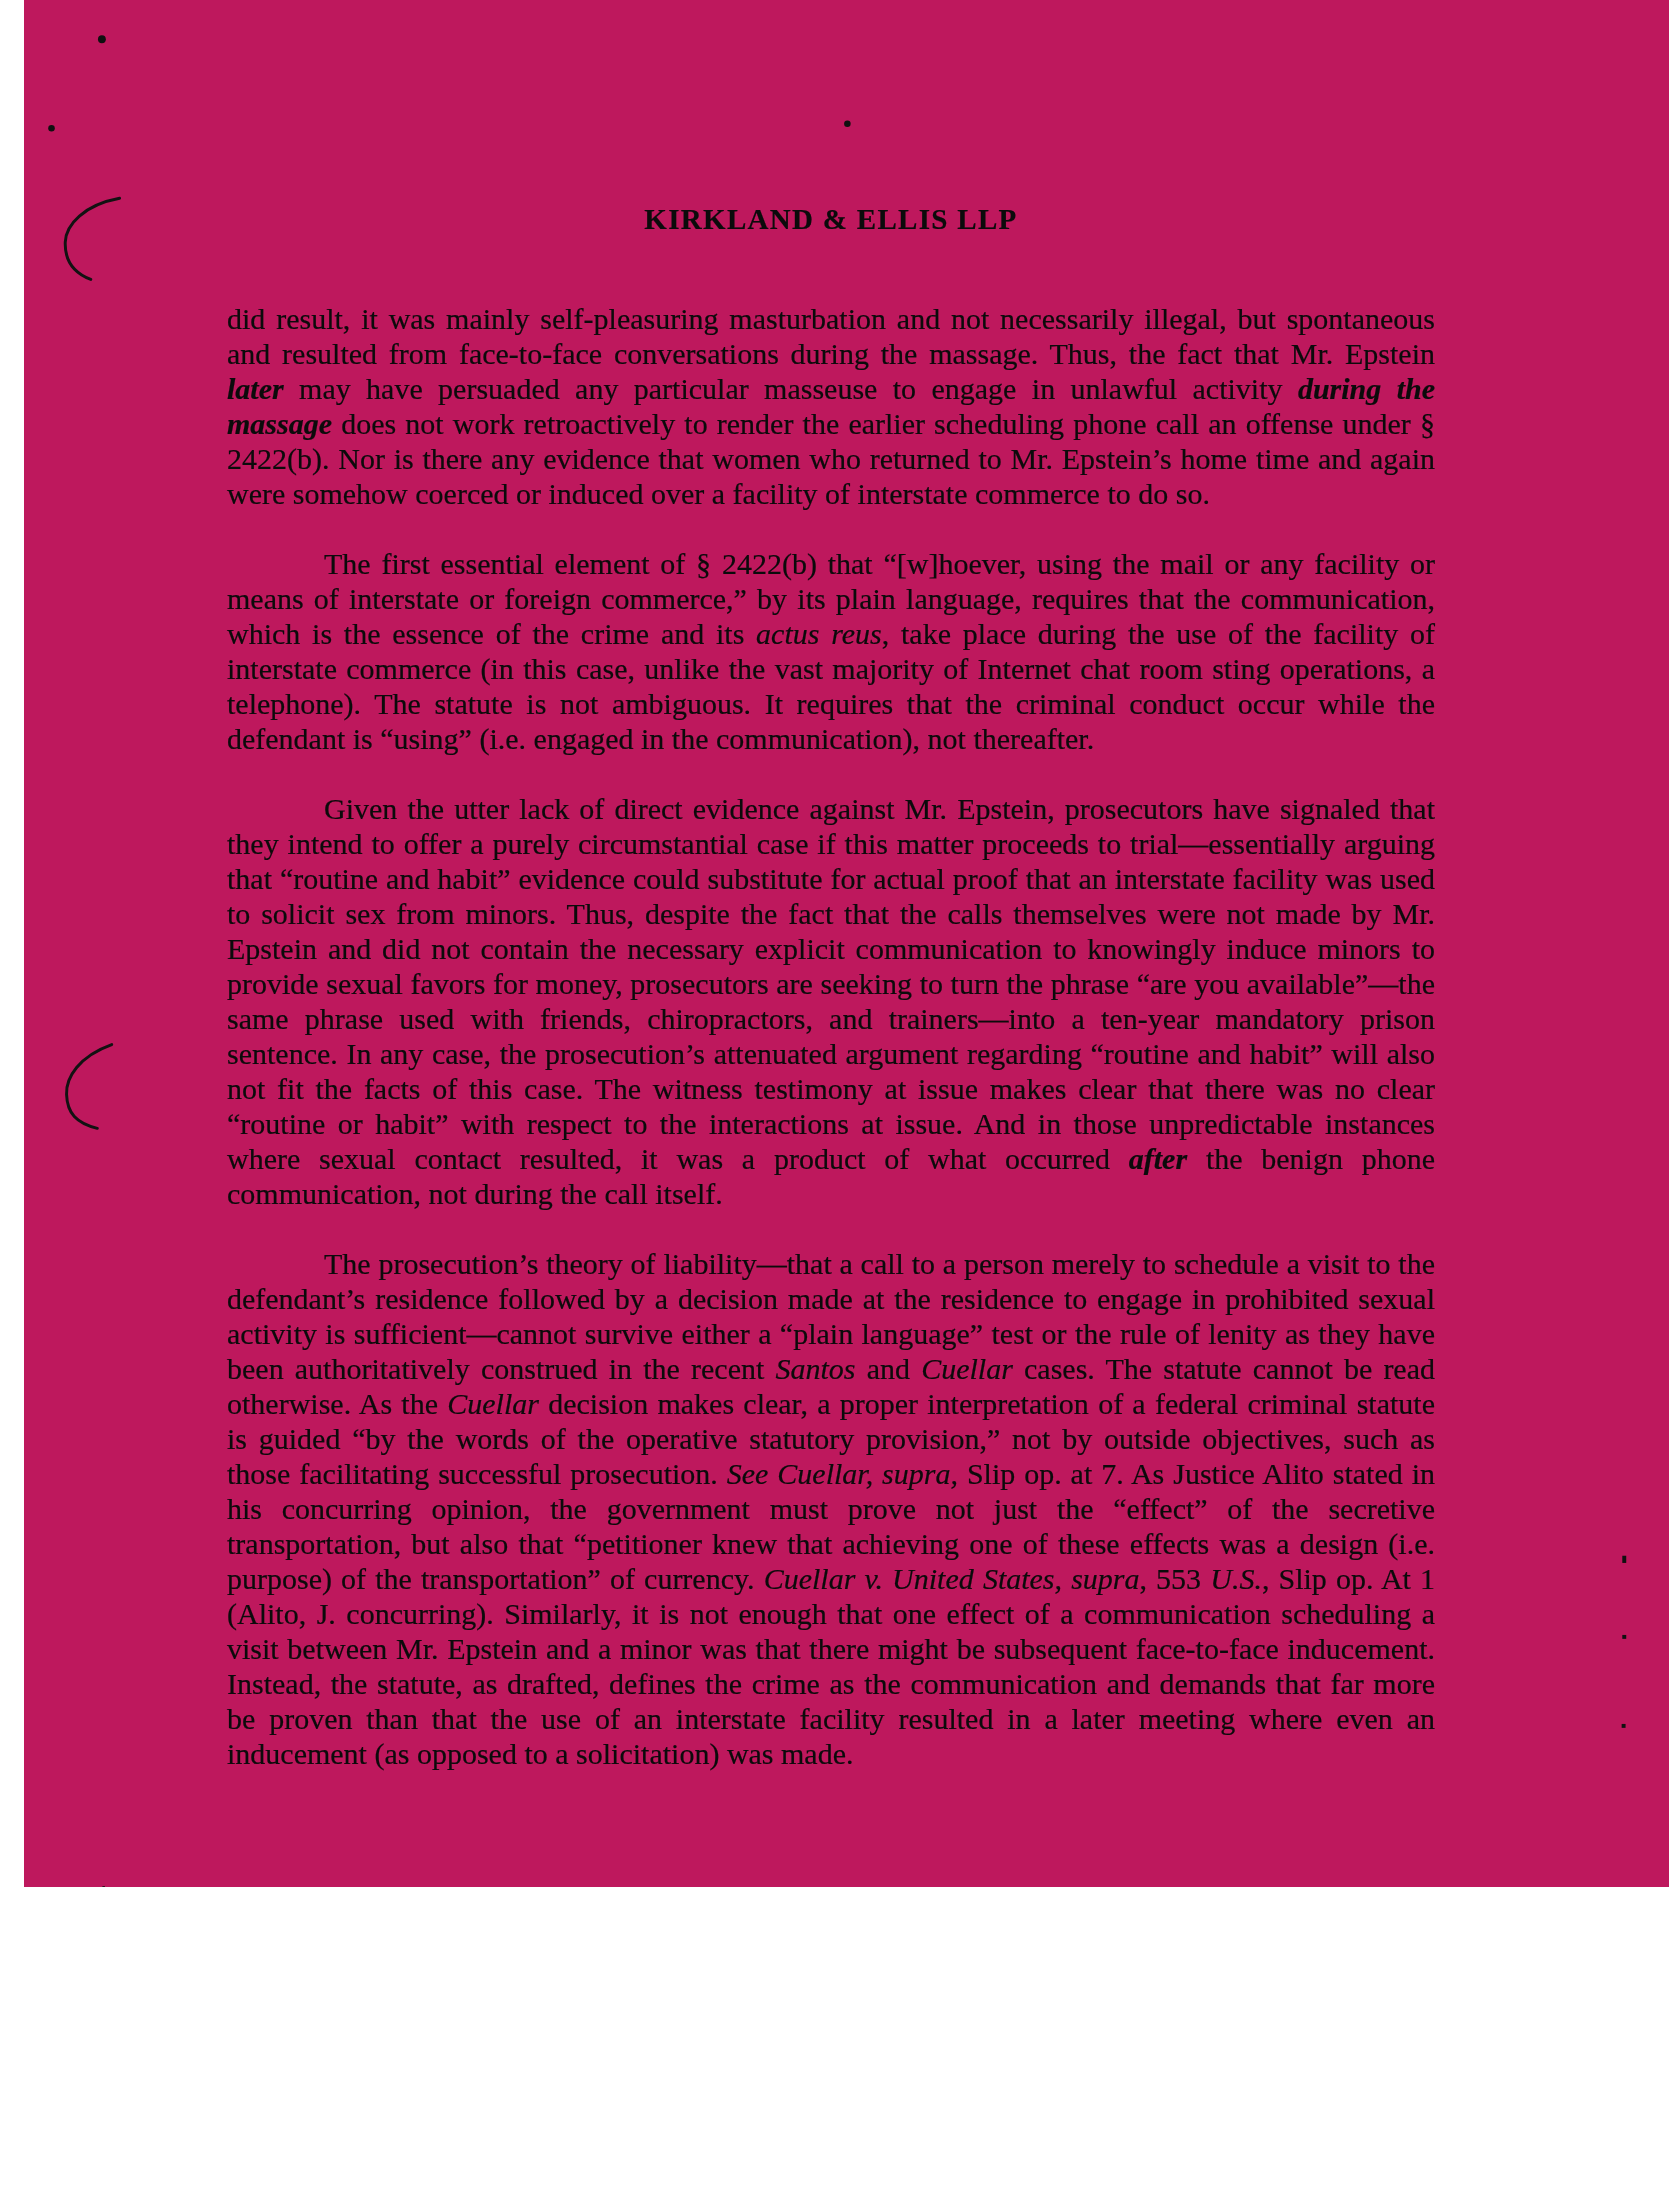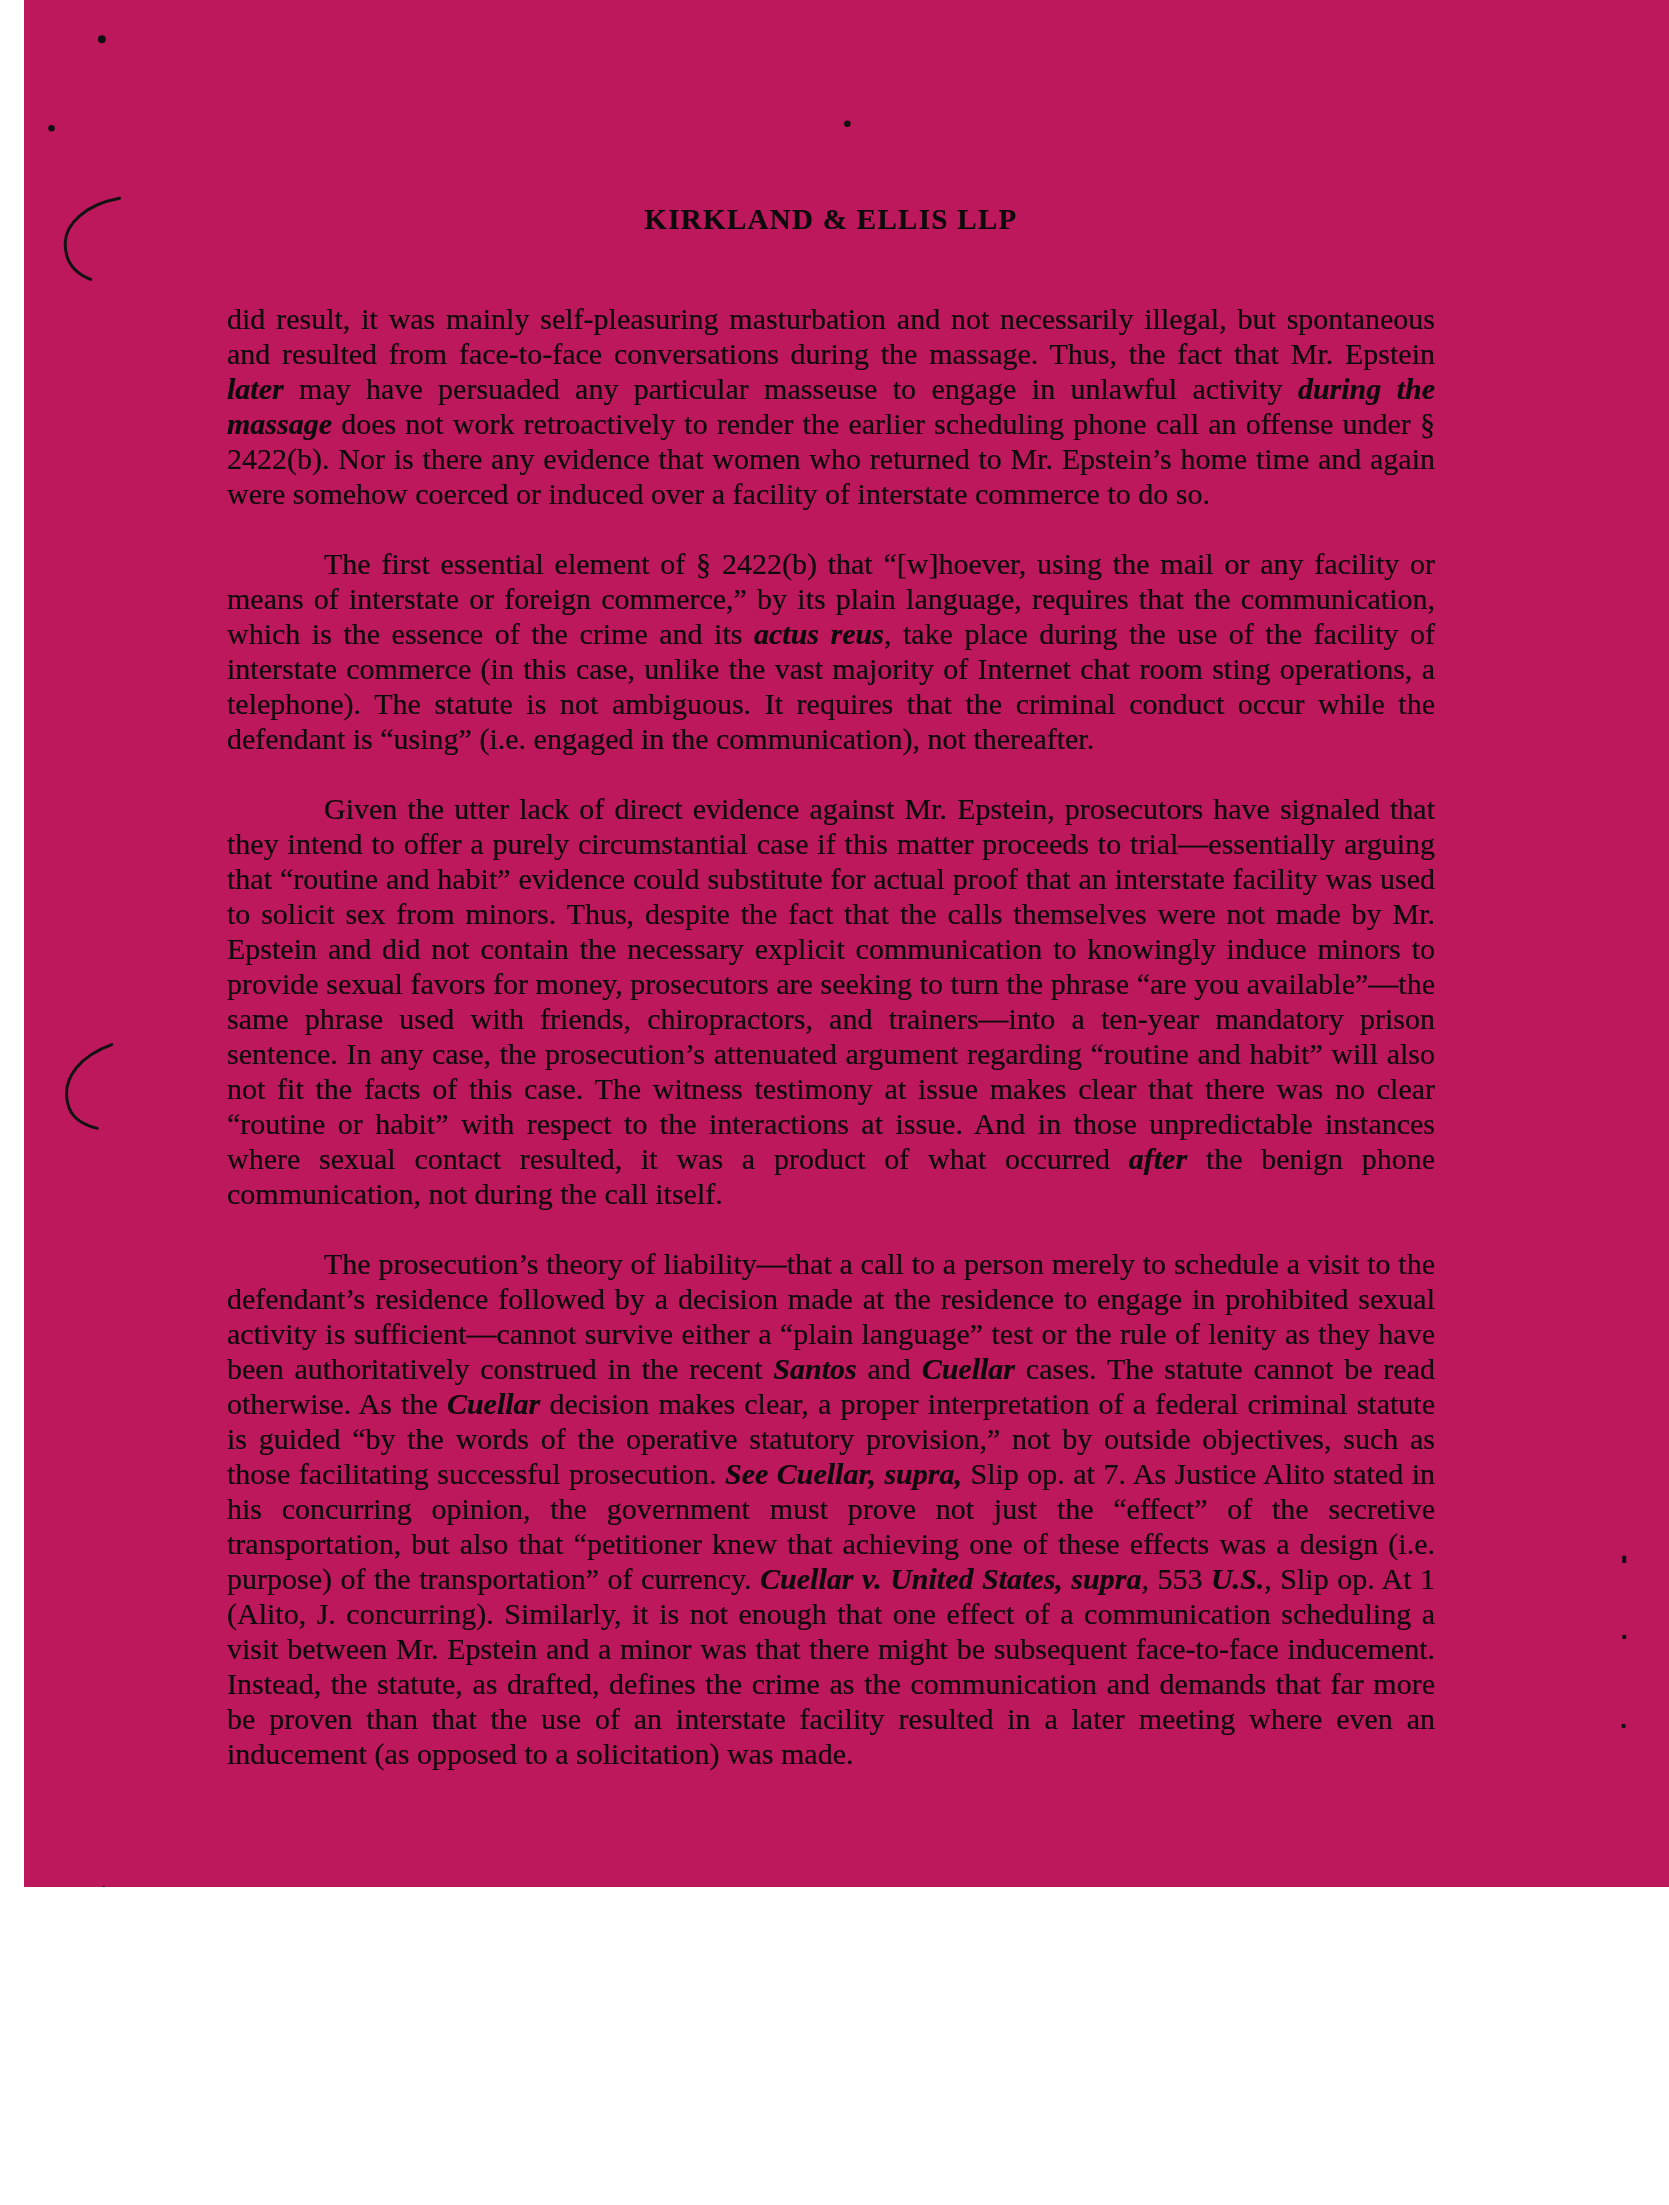--- a/index.html
+++ b/index.html
@@ -43,21 +43,21 @@
     margin: 0;
     text-indent: 97px;
   }
   .doc-body p + p {
     margin-top: 35px;
   }
   .doc-body p:first-child {
     text-indent: 0;
   }
   .run.normal { font-style: normal; font-weight: 400; }
-  .run.italic { font-style: italic; font-weight: 700; }
+  .run.italic { font-style: italic; font-weight: 400; }
   .run.bold-italic { font-style: italic; font-weight: 700; }
   .page-number {
     position: absolute;
     top: 1882px;
     left: 203px;
     width: 1208px;
     text-align: center;
     font-size: 27.5px;
     -webkit-text-stroke: 0.2px #0b0b0b;
   }

